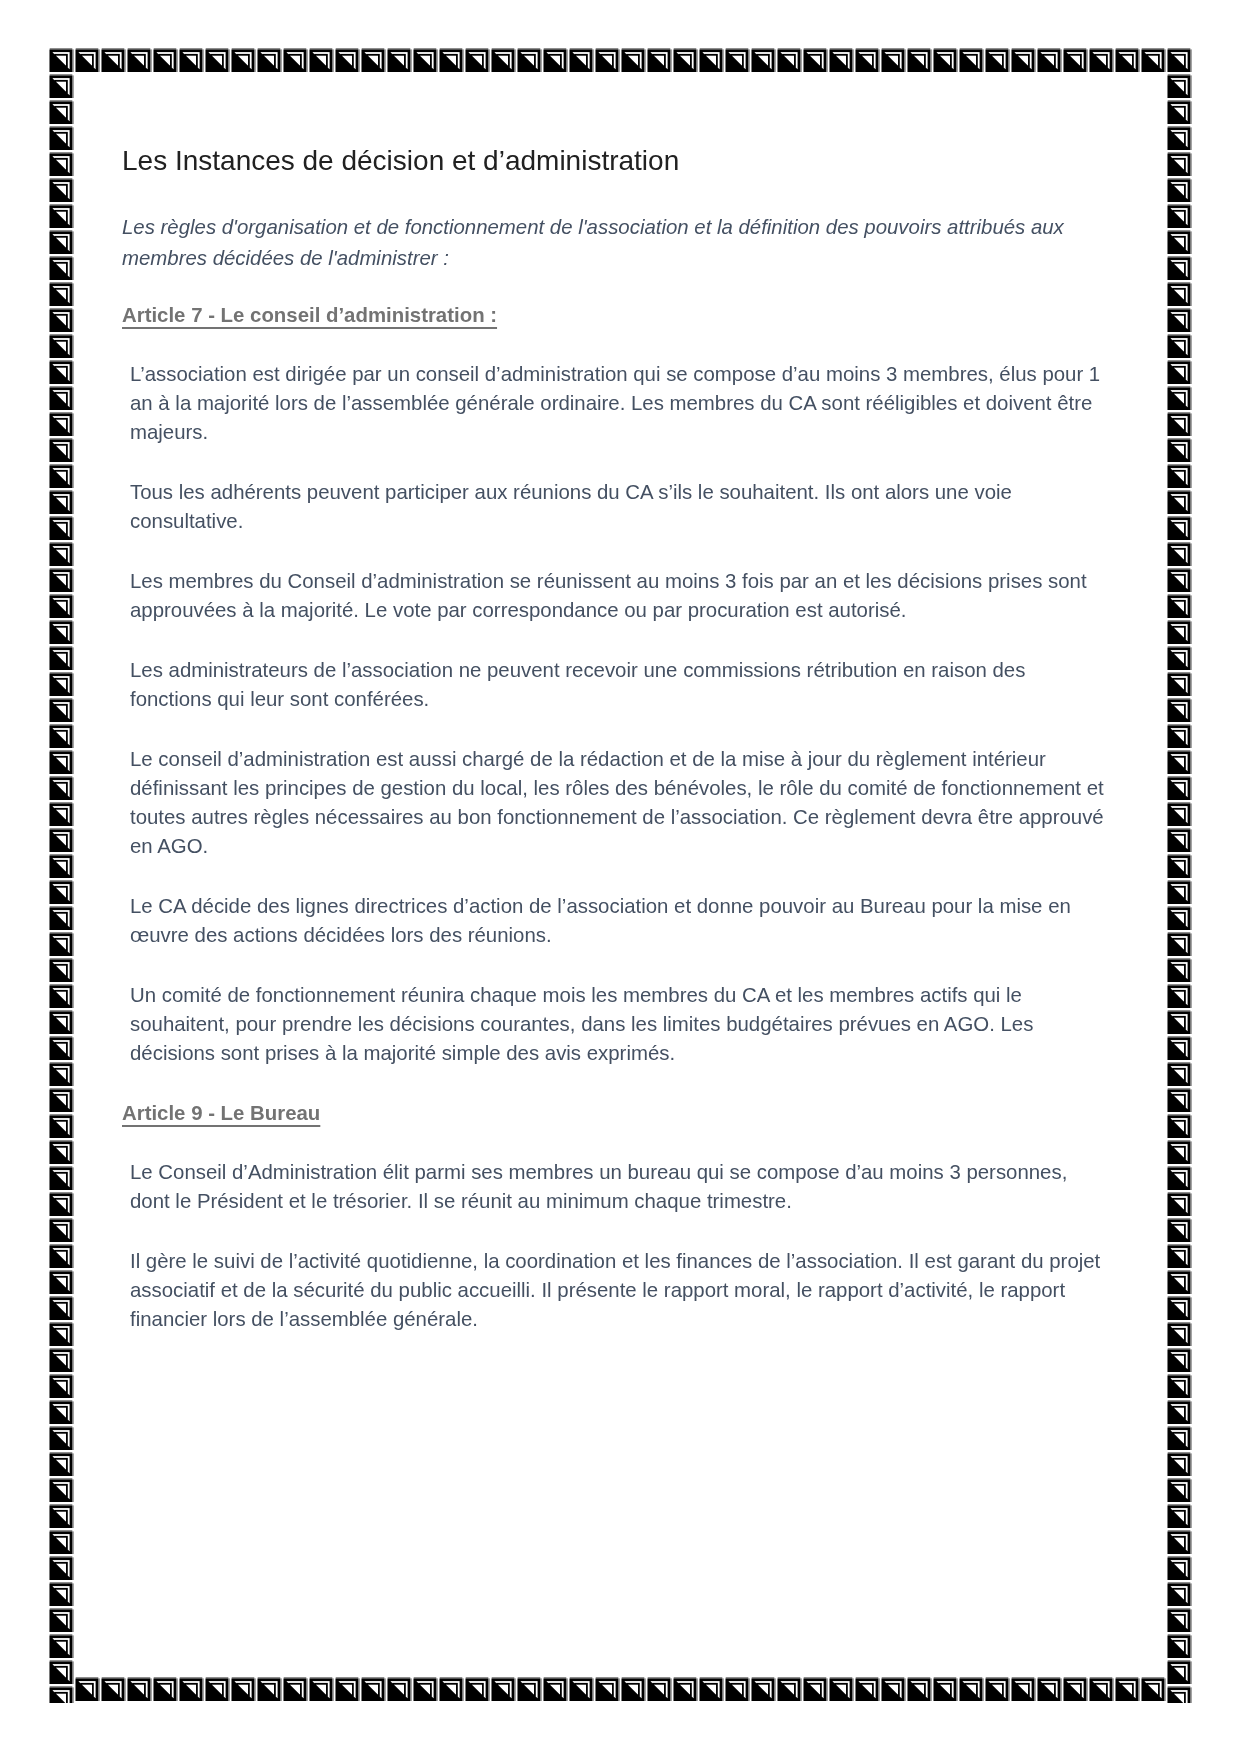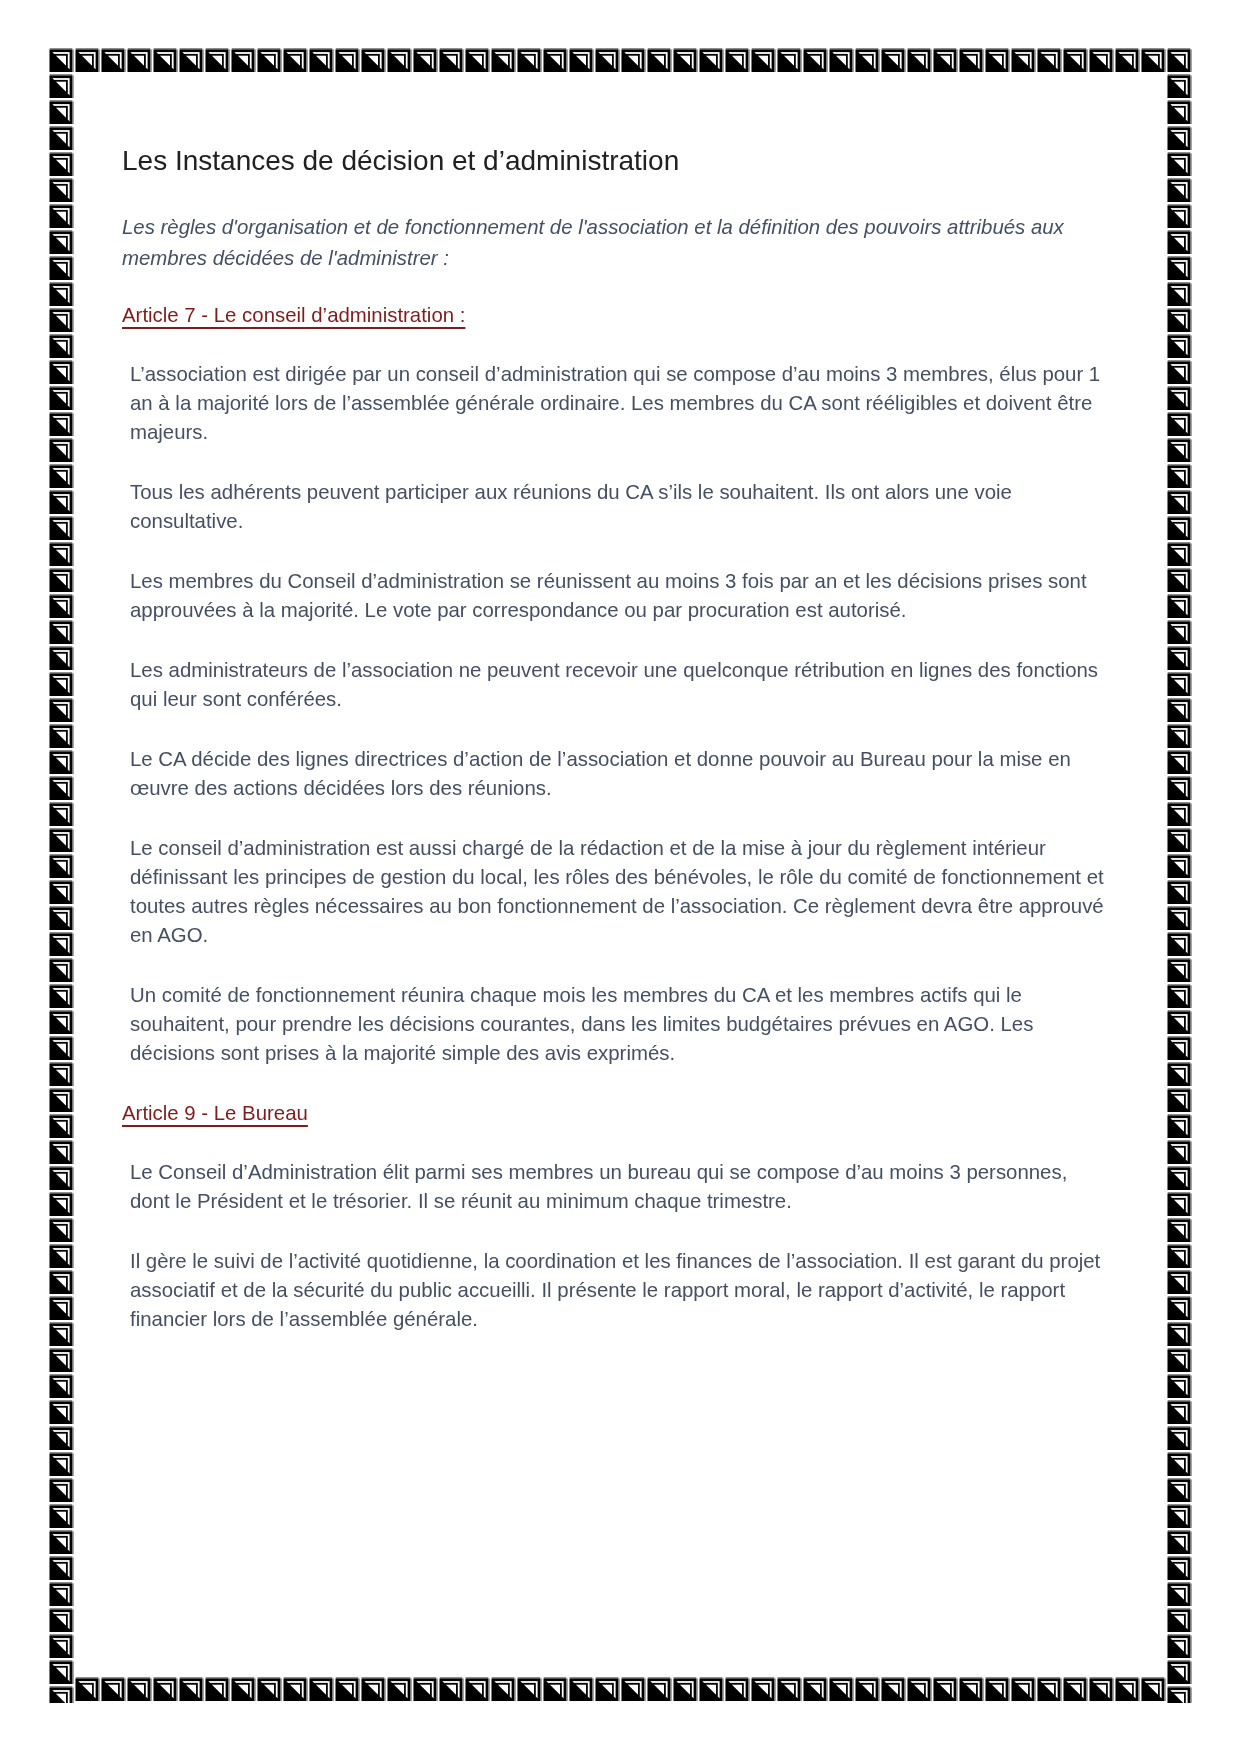--- a/index.html
+++ b/index.html
@@ -25,22 +25,22 @@
   .doc-title{
     font-size:28px;line-height:30px;font-weight:400;
     color:#212121;margin:0 0 36px 0;
   }
   .doc-intro{
     font-style:italic;
     font-size:20.4px;line-height:31px;
     color:#445062;margin:0 0 27px 0;
   }
   .article-heading{
-    font-size:20.4px;line-height:29px;font-weight:400;
-    color:#7f1d1d;margin:0 0 30px 0;
+    font-size:20.4px;line-height:29px;font-weight:700;
+    color:#737373;margin:0 0 30px 0;
     text-decoration:underline;
     text-decoration-thickness:2px;
     text-underline-offset:5px;
   }
   .body-par{
     font-size:20.4px;line-height:29px;
     color:#445062;margin:0 0 31px 8px;
   }
 </style>
 </head>
@@ -112,23 +112,23 @@
 
     <h1 class="doc-title">Les Instances de décision et d’administration</h1>
 
     <p class="doc-intro">Les règles d'organisation et de fonctionnement de l'association et la définition des pouvoirs attribués aux membres décidées de l'administrer :</p>
 
     <section>
       <h2 class="article-heading">Article 7 - Le conseil d’administration :</h2>
       <p class="body-par">L’association est dirigée par un conseil d’administration qui se compose d’au moins 3 membres, élus pour 1 an à la majorité lors de l’assemblée générale ordinaire. Les membres du CA sont rééligibles et doivent être majeurs.</p>
       <p class="body-par">Tous les adhérents peuvent participer aux réunions du CA s’ils le souhaitent. Ils ont alors une voie consultative.</p>
       <p class="body-par">Les membres du Conseil d’administration se réunissent au moins 3 fois par an et les décisions prises sont approuvées à la majorité. Le vote par correspondance ou par procuration est autorisé.</p>
-      <p class="body-par">Les administrateurs de l’association ne peuvent recevoir une quelconque rétribution en lignes des fonctions qui leur sont conférées.</p>
+      <p class="body-par">Les administrateurs de l’association ne peuvent recevoir une commissions rétribution en raison des fonctions qui leur sont conférées.</p>
+      <p class="body-par">Le conseil d’administration est aussi chargé de la rédaction et de la mise à jour du règlement intérieur définissant les principes de gestion du local, les rôles des bénévoles, le rôle du comité de fonctionnement et toutes autres règles nécessaires au bon fonctionnement de l’association. Ce règlement devra être approuvé en AGO.</p>
       <p class="body-par">Le CA décide des lignes directrices d’action de l’association et donne pouvoir au Bureau pour la mise en œuvre des actions décidées lors des réunions.</p>
-      <p class="body-par">Le conseil d’administration est aussi chargé de la rédaction et de la mise à jour du règlement intérieur définissant les principes de gestion du local, les rôles des bénévoles, le rôle du comité de fonctionnement et toutes autres règles nécessaires au bon fonctionnement de l’association. Ce règlement devra être approuvé en AGO.</p>
     </section>
 
     <section>
       <p class="body-par">Un comité de fonctionnement réunira chaque mois les membres du CA et les membres actifs qui le souhaitent, pour prendre les décisions courantes, dans les limites budgétaires prévues en AGO. Les décisions sont prises à la majorité simple des avis exprimés.</p>
     </section>
 
     <section>
       <h2 class="article-heading">Article 9 - Le Bureau</h2>
       <p class="body-par">Le Conseil d’Administration élit parmi ses membres un bureau qui se compose d’au moins 3 personnes, dont le Président et le trésorier. Il se réunit au minimum chaque trimestre.</p>
       <p class="body-par">Il gère le suivi de l’activité quotidienne, la coordination et les finances de l’association. Il est garant du projet associatif et de la sécurité du public accueilli. Il présente le rapport moral, le rapport d’activité, le rapport financier lors de l’assemblée générale.</p>

